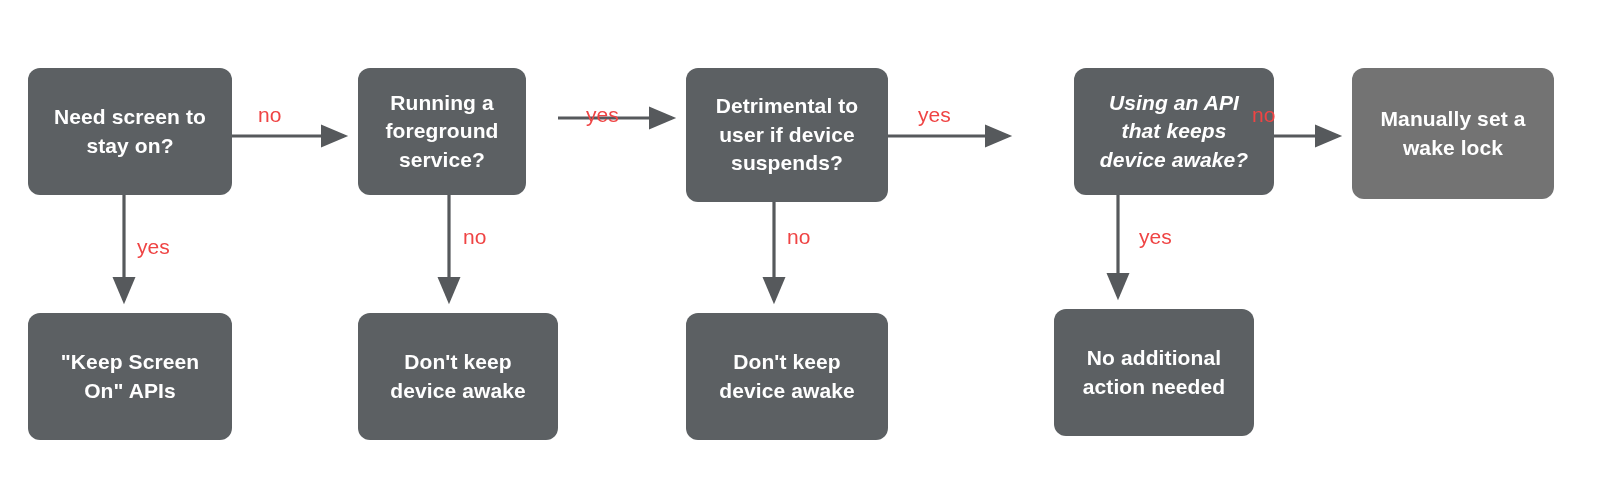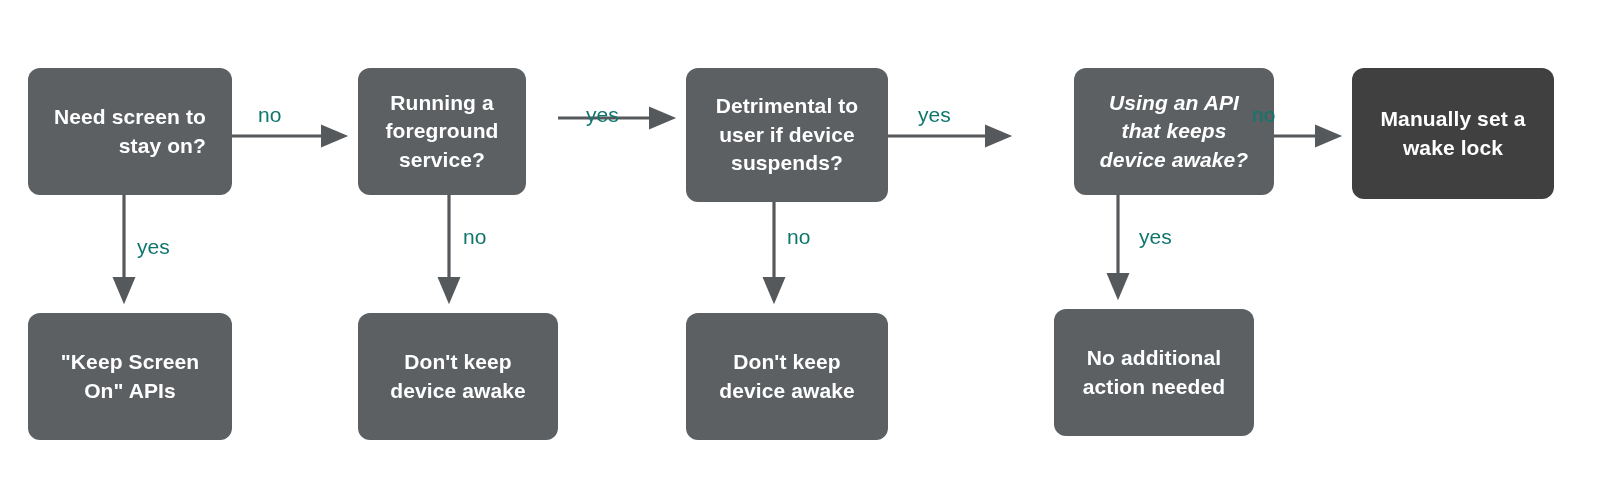--- a/index.html
+++ b/index.html
@@ -27,26 +27,26 @@
   }
   .node .node-label {
     font-weight: bold;
     font-size: 21px;
     line-height: 1.35;
     color: #ffffff;
     white-space: pre-line;
     letter-spacing: 0.1px;
   }
   .node.gray { background: #5c6063; }
-  .node.green { background: #404040; }
+  .node.green { background: #737373; }
 
   .edge-label {
     position: absolute;
     font-size: 21px;
-    color: #0f766e;
+    color: #ef4444;
     font-weight: normal;
     line-height: 1;
     white-space: nowrap;
   }
 
   .edge-svg {
     position: absolute;
     left: 0;
     top: 0;
     width: 1600px;
@@ -71,21 +71,21 @@
         <line x1="888" y1="136" x2="1008" y2="136"></line>
         <line x1="1222" y1="136" x2="1338" y2="136"></line>
         <line x1="124" y1="195" x2="124" y2="300"></line>
         <line x1="449" y1="195" x2="449" y2="300"></line>
         <line x1="774" y1="195" x2="774" y2="300"></line>
         <line x1="1118" y1="195" x2="1118" y2="296"></line>
       </g>
   </svg>
 
   <div id="nodes-layer">
-      <div class="node gray" style="left: 28px; top: 68px; width: 204px; height: 127px; text-align: right;">
+      <div class="node gray" style="left: 28px; top: 68px; width: 204px; height: 127px;">
         <span class="node-label">Need screen to
 stay on?</span>
       </div>
       <div class="node gray" style="left: 358px; top: 68px; width: 168px; height: 127px;">
         <span class="node-label">Running a
 foreground
 service?</span>
       </div>
       <div class="node gray" style="left: 686px; top: 68px; width: 202px; height: 134px;">
         <span class="node-label">Detrimental to

